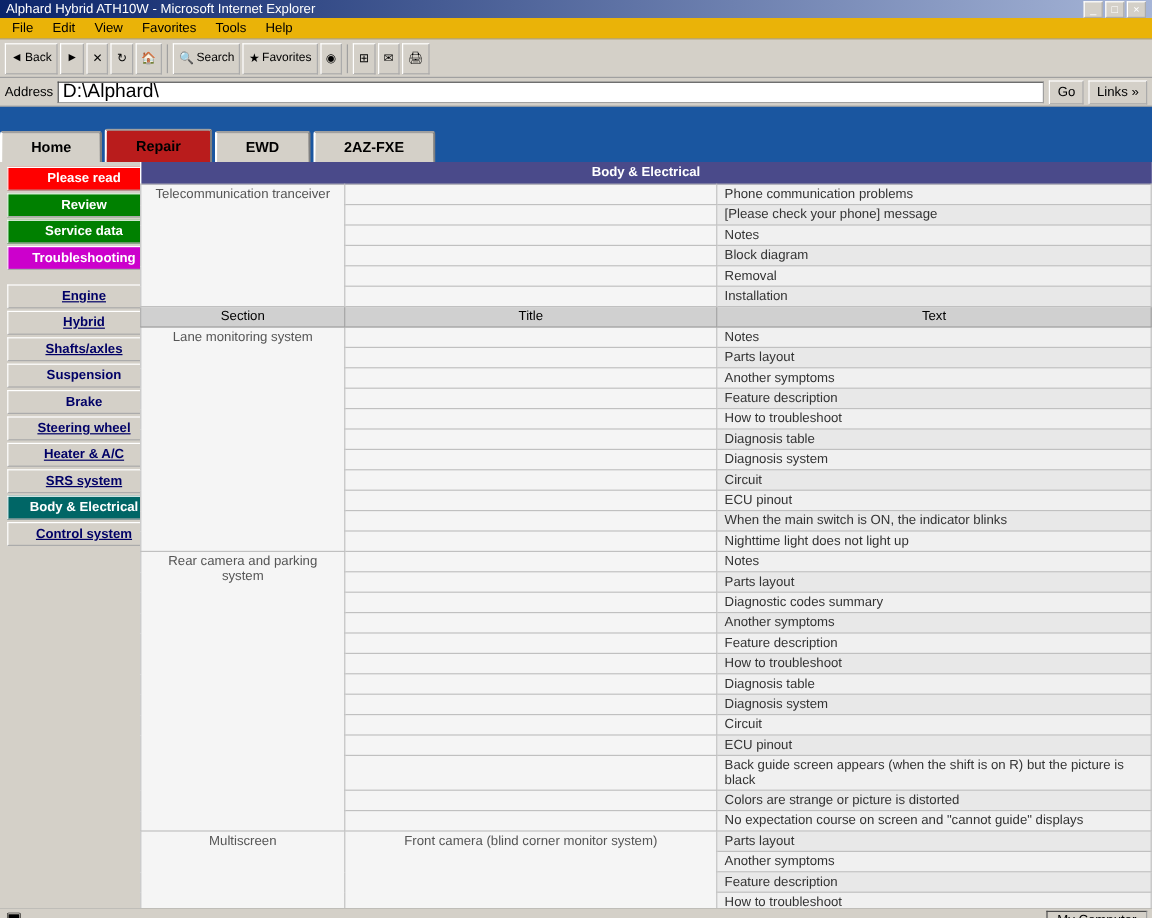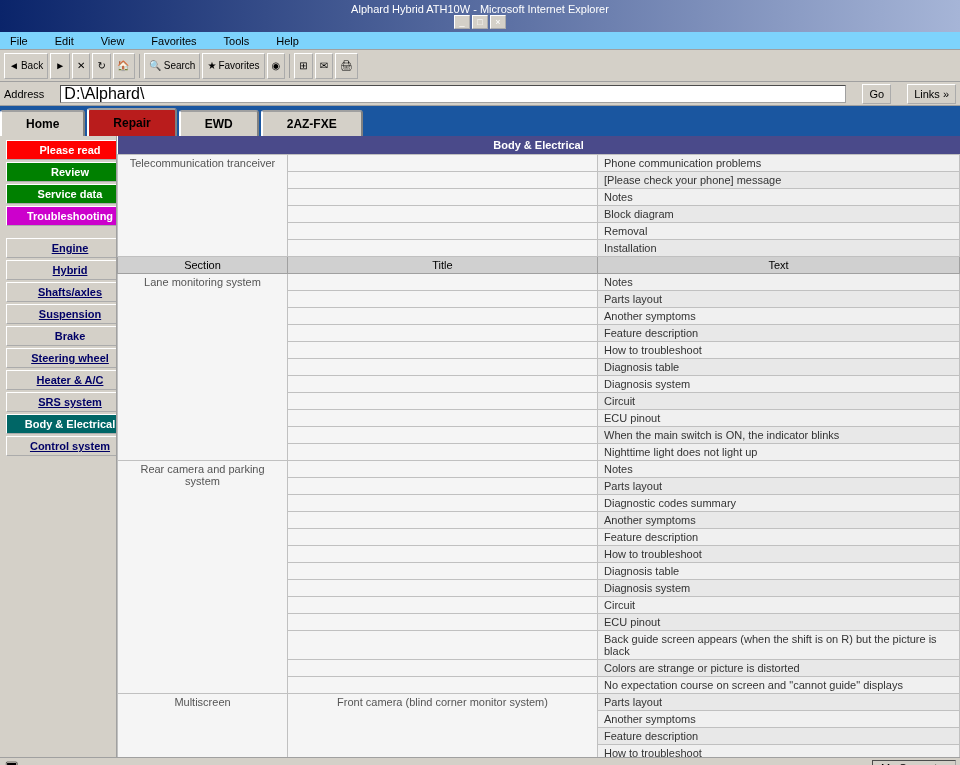--- a/index.html
+++ b/index.html
@@ -5,40 +5,39 @@
     * { margin: 0; padding: 0; box-sizing: border-box; }
     body { font-family: Arial, Tahoma, sans-serif; font-size: 11px; background: #d4d0c8; width: 960px; height: 765px; overflow: hidden; }
 
     
     .title-bar {
       background: linear-gradient(to right, #0a246a, #a6b5d7);
       color: white;
       font-size: 11px;
       padding: 3px 5px;
       display: flex;
-      justify-content: flex-end;
+      justify-content: space-between;
       align-items: center;
-      height: 32px;
-      flex-direction: column;
+      height: 15px;
     }
     .title-bar-buttons { display: flex; gap: 2px; }
     .title-btn {
       width: 16px; height: 14px;
       background: #d4d0c8;
       border: 1px outset #fff;
       font-size: 9px;
       display: flex; align-items: center; justify-content: center;
       cursor: pointer;
     }
 
     
     .menu-bar {
-      background: #7dd3fc;
-      display: flex;
-      gap: 15px;
+      background: #eab308;
+      display: flex;
+      gap: 4px;
       padding: 2px 4px;
       height: 18px;
       align-items: center;
       border-bottom: 1px solid #a0a0a0;
     }
     .menu-item {
       padding: 1px 6px;
       font-size: 11px;
       cursor: pointer;
     }
@@ -63,21 +62,21 @@
       display: flex; align-items: center; gap: 2px;
     }
     .tb-sep { width: 1px; height: 24px; background: #a0a0a0; margin: 0 2px; }
 
     
     .address-bar {
       background: #d4d0c8;
       display: flex;
       align-items: center;
       padding: 2px 4px;
-      gap: 16px;
+      gap: 4px;
       height: 24px;
       border-bottom: 1px solid #a0a0a0;
     }
     .address-label { font-size: 11px; }
     .address-input {
       flex: 1;
       height: 18px;
       border: 1px inset #a0a0a0;
       background: white;
       font-size: 16px;
@@ -99,21 +98,21 @@
       cursor: pointer;
       height: 20px;
     }
 
     
     .nav-tabs {
       background: #1a56a0;
       display: flex;
       align-items: flex-end;
       padding: 0 0 0 0;
-      height: 30px;
+      height: 46px;
     }
     .nav-tab {
       padding: 4px 24px;
       cursor: pointer;
       font-size: 12px;
       font-weight: bold;
       border-top: 2px solid #a0a0a0;
       border-left: 2px solid #fff;
       border-right: 2px solid #808080;
       height: 26px;
@@ -320,21 +319,21 @@
 
   <div class="sidebar">
     <div class="sidebar-section">
       <a class="sidebar-btn red">Please read</a>
       <a class="sidebar-btn green">Review</a>
       <a class="sidebar-btn green">Service data</a>
       <a class="sidebar-btn magenta">Troubleshooting</a>
       <a class="sidebar-btn gray" style="color:#000066; text-decoration:underline;margin-top:12px;">Engine</a>
       <a class="sidebar-btn gray" style="color:#000066; text-decoration:underline;">Hybrid</a>
       <a class="sidebar-btn gray" style="color:#000066; text-decoration:underline;">Shafts/axles</a>
-      <a class="sidebar-btn gray" style="color:#000066; text-decoration:underline;">Suspension</a>
+      <a class="sidebar-btn gray" style="color:#000066; ">Suspension</a>
       <a class="sidebar-btn gray" style="color:#000066; ">Brake</a>
       <a class="sidebar-btn gray" style="color:#000066; text-decoration:underline;">Steering wheel</a>
       <a class="sidebar-btn gray" style="color:#000066; text-decoration:underline;">Heater &amp; A/C</a>
       <a class="sidebar-btn gray" style="color:#000066; text-decoration:underline;">SRS system</a>
       <a class="sidebar-btn teal" style="color:white;">Body &amp; Electrical</a>
       <a class="sidebar-btn gray" style="color:#000066; text-decoration:underline;">Control system</a>
     </div>
   </div>
 
   <div class="main-content">

